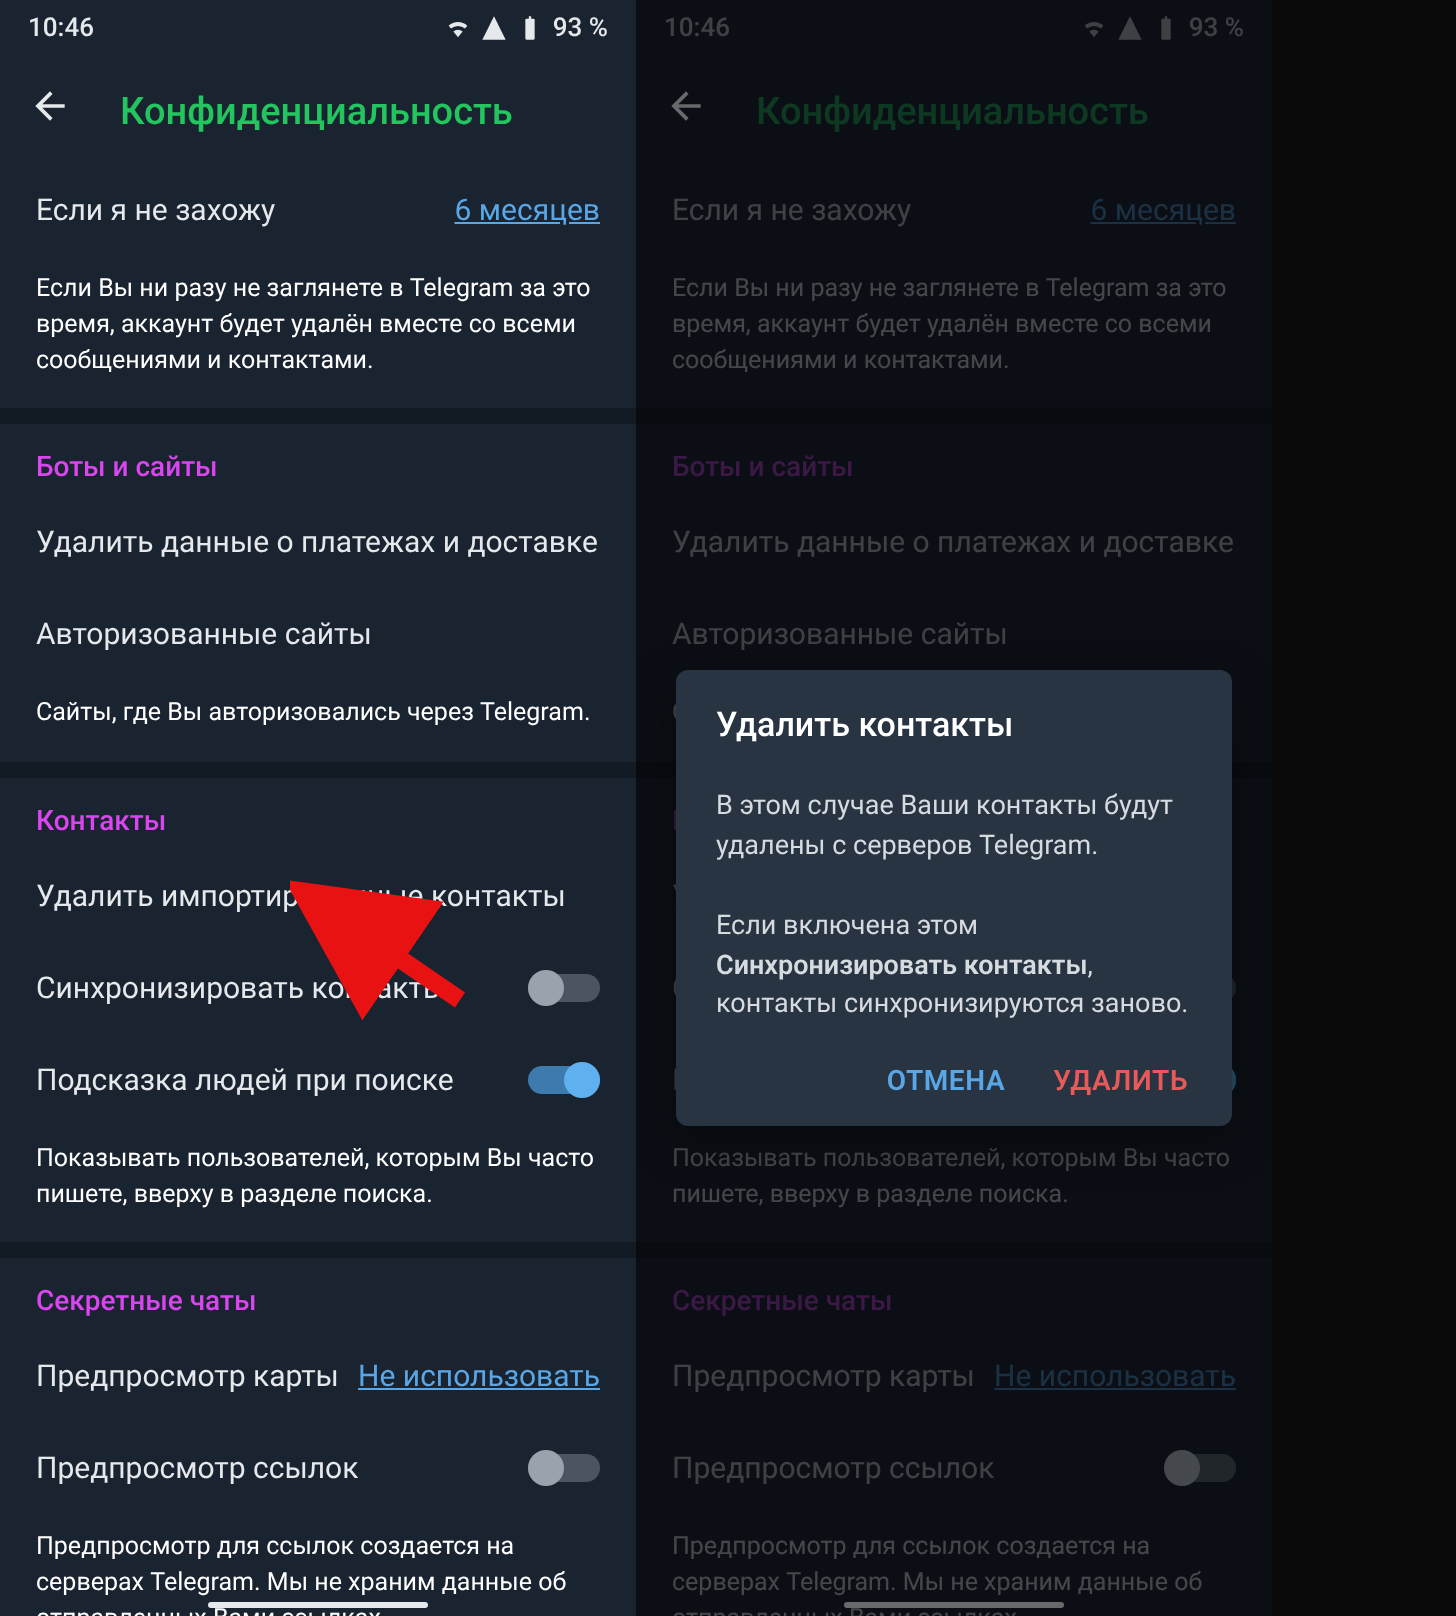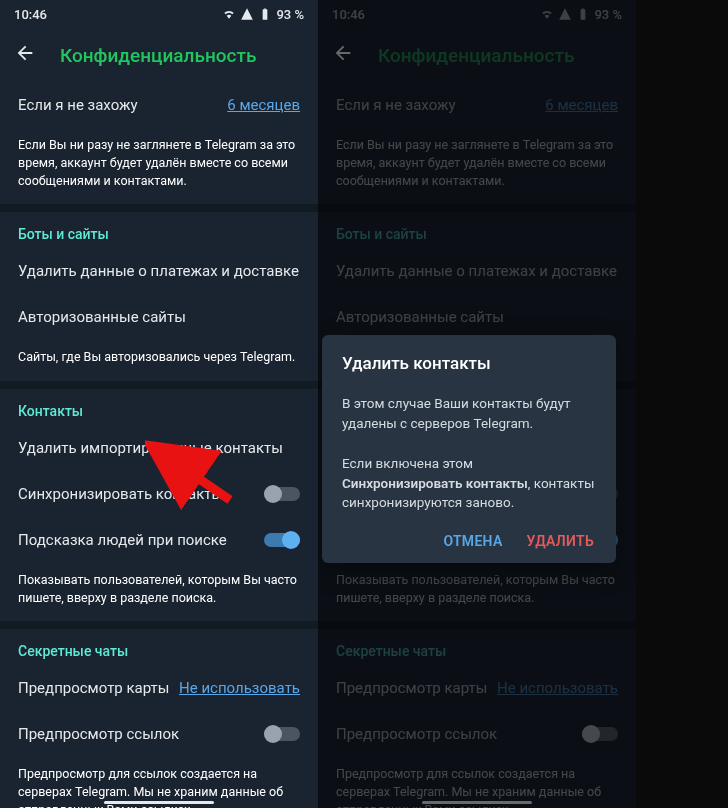--- a/index.html
+++ b/index.html
@@ -51,21 +51,21 @@
 .row-value { color: #5aa7e8; font-size: 15px; text-decoration: underline; }
 .desc {
   padding: 8px 18px 14px;
   color: #ffffff;
   font-size: 12.5px;
   line-height: 1.45;
 }
 .divider { height: 8px; background: #121a24; }
 .section-header {
   padding: 14px 18px 6px;
-  color: #5eead4;
+  color: #d946ef;
   font-size: 14px;
   font-weight: 500;
 }
 .toggle {
   width: 36px;
   height: 14px;
   border-radius: 8px;
   position: relative;
 }
 .toggle.off { background: #4a5561; }
@@ -90,21 +90,21 @@
 .dim-overlay {
   position: absolute;
   inset: 0;
   background: rgba(0,0,0,0.55);
   z-index: 10;
 }
 .dim .row-label, .dim .row-value, .dim .header-title, .dim .section-header, .dim .desc, .dim .status-bar { opacity: 0.55; }
 .dialog {
   position: absolute;
   top: 335px;
-  left: 4px;
+  left: 20px;
   right: 20px;
   background: #283442;
   border-radius: 6px;
   padding: 18px 20px 10px;
   z-index: 20;
   box-shadow: 0 8px 24px rgba(0,0,0,0.4);
 }
 .dialog-title { color: #fff; font-size: 17px; font-weight: 500; margin-bottom: 12px; }
 .dialog-body { color: #d6dbe0; font-size: 13.5px; line-height: 1.45; margin-bottom: 14px; margin-top: 21px; }
 .dialog-body .bold { font-weight: 600; }

